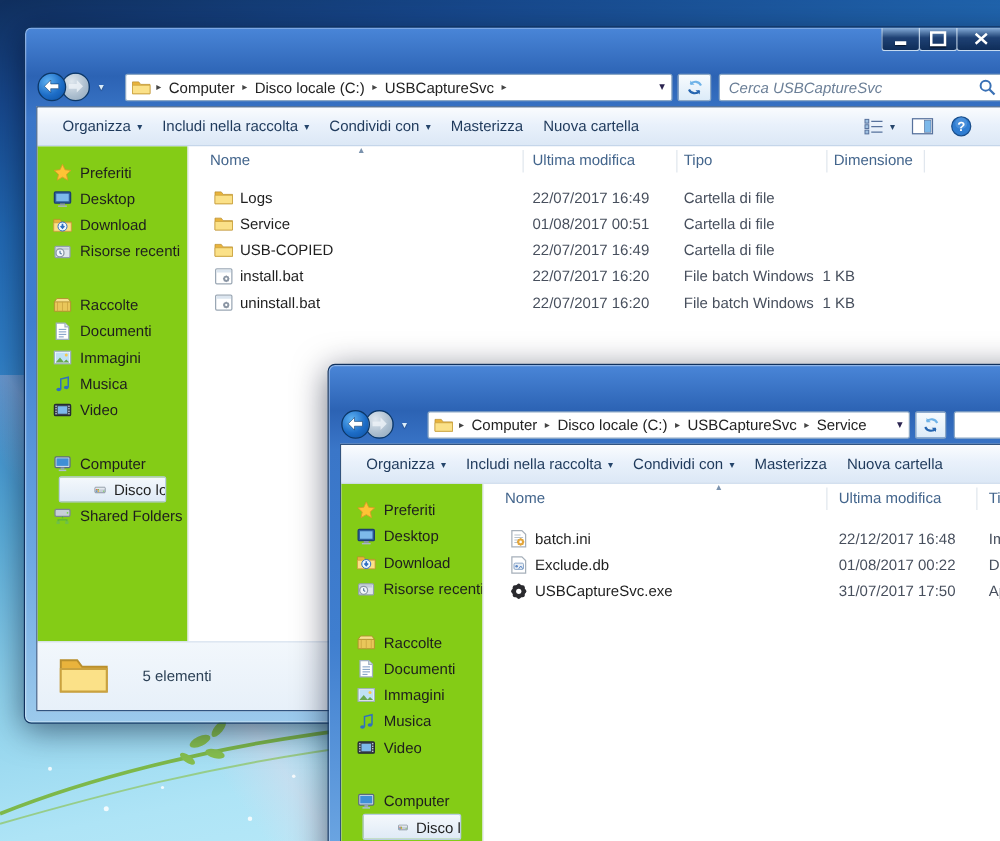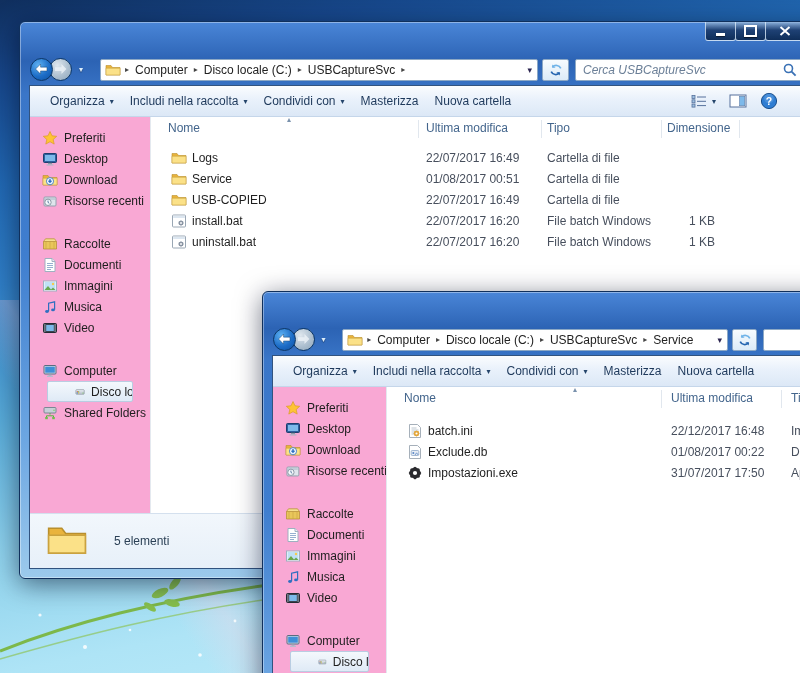--- a/index.html
+++ b/index.html
@@ -48,21 +48,21 @@
   .inner{position:absolute;left:9px;right:9px;top:63px;bottom:9px;background:#fff;
          border:1px solid #31537f;box-sizing:border-box;display:flex;flex-direction:column;overflow:hidden}
   .toolbar{height:30px;flex:0 0 30px;background:linear-gradient(#fafcfe,#e9f1fb 45%,#dce8f6);
            border-bottom:1px solid #c5d6ea;display:flex;align-items:center;padding-left:20px;gap:16px;position:relative;white-space:nowrap}
   .tbitem{color:#1e395b;display:flex;align-items:center;gap:5px;cursor:pointer}
   .tbarrow{font-size:8px;color:#25456b}
   .tbright{position:absolute;left:660px;top:0;height:30px;display:flex;align-items:center;gap:13px}
   .tbicon{display:flex;align-items:center;gap:4px;cursor:pointer}
   .content{flex:1;display:flex;min-height:0}
   
-  .sidebar{flex:0 0 auto;background:#f9a8d4;padding-top:10px;overflow:hidden}
+  .sidebar{flex:0 0 auto;background:#84cc16;padding-top:10px;overflow:hidden}
   .back .sidebar{width:120px}.front .sidebar{width:113px}
   .sgroup{margin-bottom:22px}
   .sitem{height:21px;display:flex;align-items:center;padding-left:12px;color:#1e1e1e;white-space:nowrap;cursor:pointer;overflow:hidden}
   .sitem.child{padding-left:12px}
   .sitem .lbl{margin-left:6px;overflow:hidden}
   .sitem.sel{background:linear-gradient(#f4f8fc,#dfeaf6);border:1px solid #b9cde2;border-radius:2px;
              margin:0 17px;height:19px;padding-left:27px}
   
   .filearea{flex:1;position:relative;border-left:1px solid #e4e9ef;min-width:0}
   .fheader{position:absolute;left:0;right:0;top:0;height:24px}
@@ -73,21 +73,21 @@
   .sortarr{position:absolute;top:-2px;left:var(--sort);color:#7a92ad;font-size:8px}
   .back .filearea{--c2:275px;--c3:396px;--c4:516px;--s1:267px;--s2:390px;--s3:510px;--s4:588px;--sort:136px}
   .front .filearea{--c2:284px;--c3:404px;--c4:524px;--s1:274px;--s2:394px;--s3:516px;--s4:600px;--sort:186px}
   .frows{position:absolute;left:0;right:0;top:24px}
   .back .frows{padding-top:7px}.front .frows{padding-top:10px}
   .frow{height:21px;position:relative;cursor:pointer}
   .fic{position:absolute;left:20px;top:2px;width:16px;height:16px}
   .fname{position:absolute;left:41px;top:3px;color:#1f1f1f;white-space:nowrap}
   .fdate{position:absolute;left:var(--c2);top:3px;color:#474f5d;white-space:nowrap}
   .ftype{position:absolute;left:var(--c3);top:3px;color:#474f5d;white-space:nowrap}
-  .fsize{position:absolute;left:calc(var(--c4) - 40px);width:88px;top:3px;color:#474f5d;text-align:right;white-space:nowrap}
+  .fsize{position:absolute;left:calc(var(--c4) - 40px);width:88px;top:3px;color:#474f5d;text-align:center;white-space:nowrap}
   
   .statusbar{flex:0 0 54px;background:linear-gradient(#f2f7fc,#e7f0f9);border-top:1px solid #d4e0ee;
              position:relative;display:flex;align-items:center}
   .statusbar .bigic{position:absolute;left:14px;top:5px}
   .statusbar .stext{margin-left:84px;color:#2c4156}
   .ic16{width:16px;height:16px;display:block}
   svg{display:block}
   .hiddefs{position:absolute;width:0;height:0;overflow:hidden}
 </style>
 </head>
@@ -660,21 +660,21 @@
                 <use href="#s-db"></use>
               </svg>
             <span class="fname">Exclude.db</span>
             <span class="fdate">01/08/2017 00:22</span>
             <span class="ftype">Data Base File</span>
           </div>
           <div class="frow">
             <svg class="fic" style="color:#2a2a2e">
                 <use href="#s-gear"></use>
               </svg>
-            <span class="fname">Impostazioni.exe</span>
+            <span class="fname">USBCaptureSvc.exe</span>
             <span class="fdate">31/07/2017 17:50</span>
             <span class="ftype">Applicazione</span>
           </div>
         </div>
       </div>
     </div>
   </div>
 </div>
 
 </body></html>

